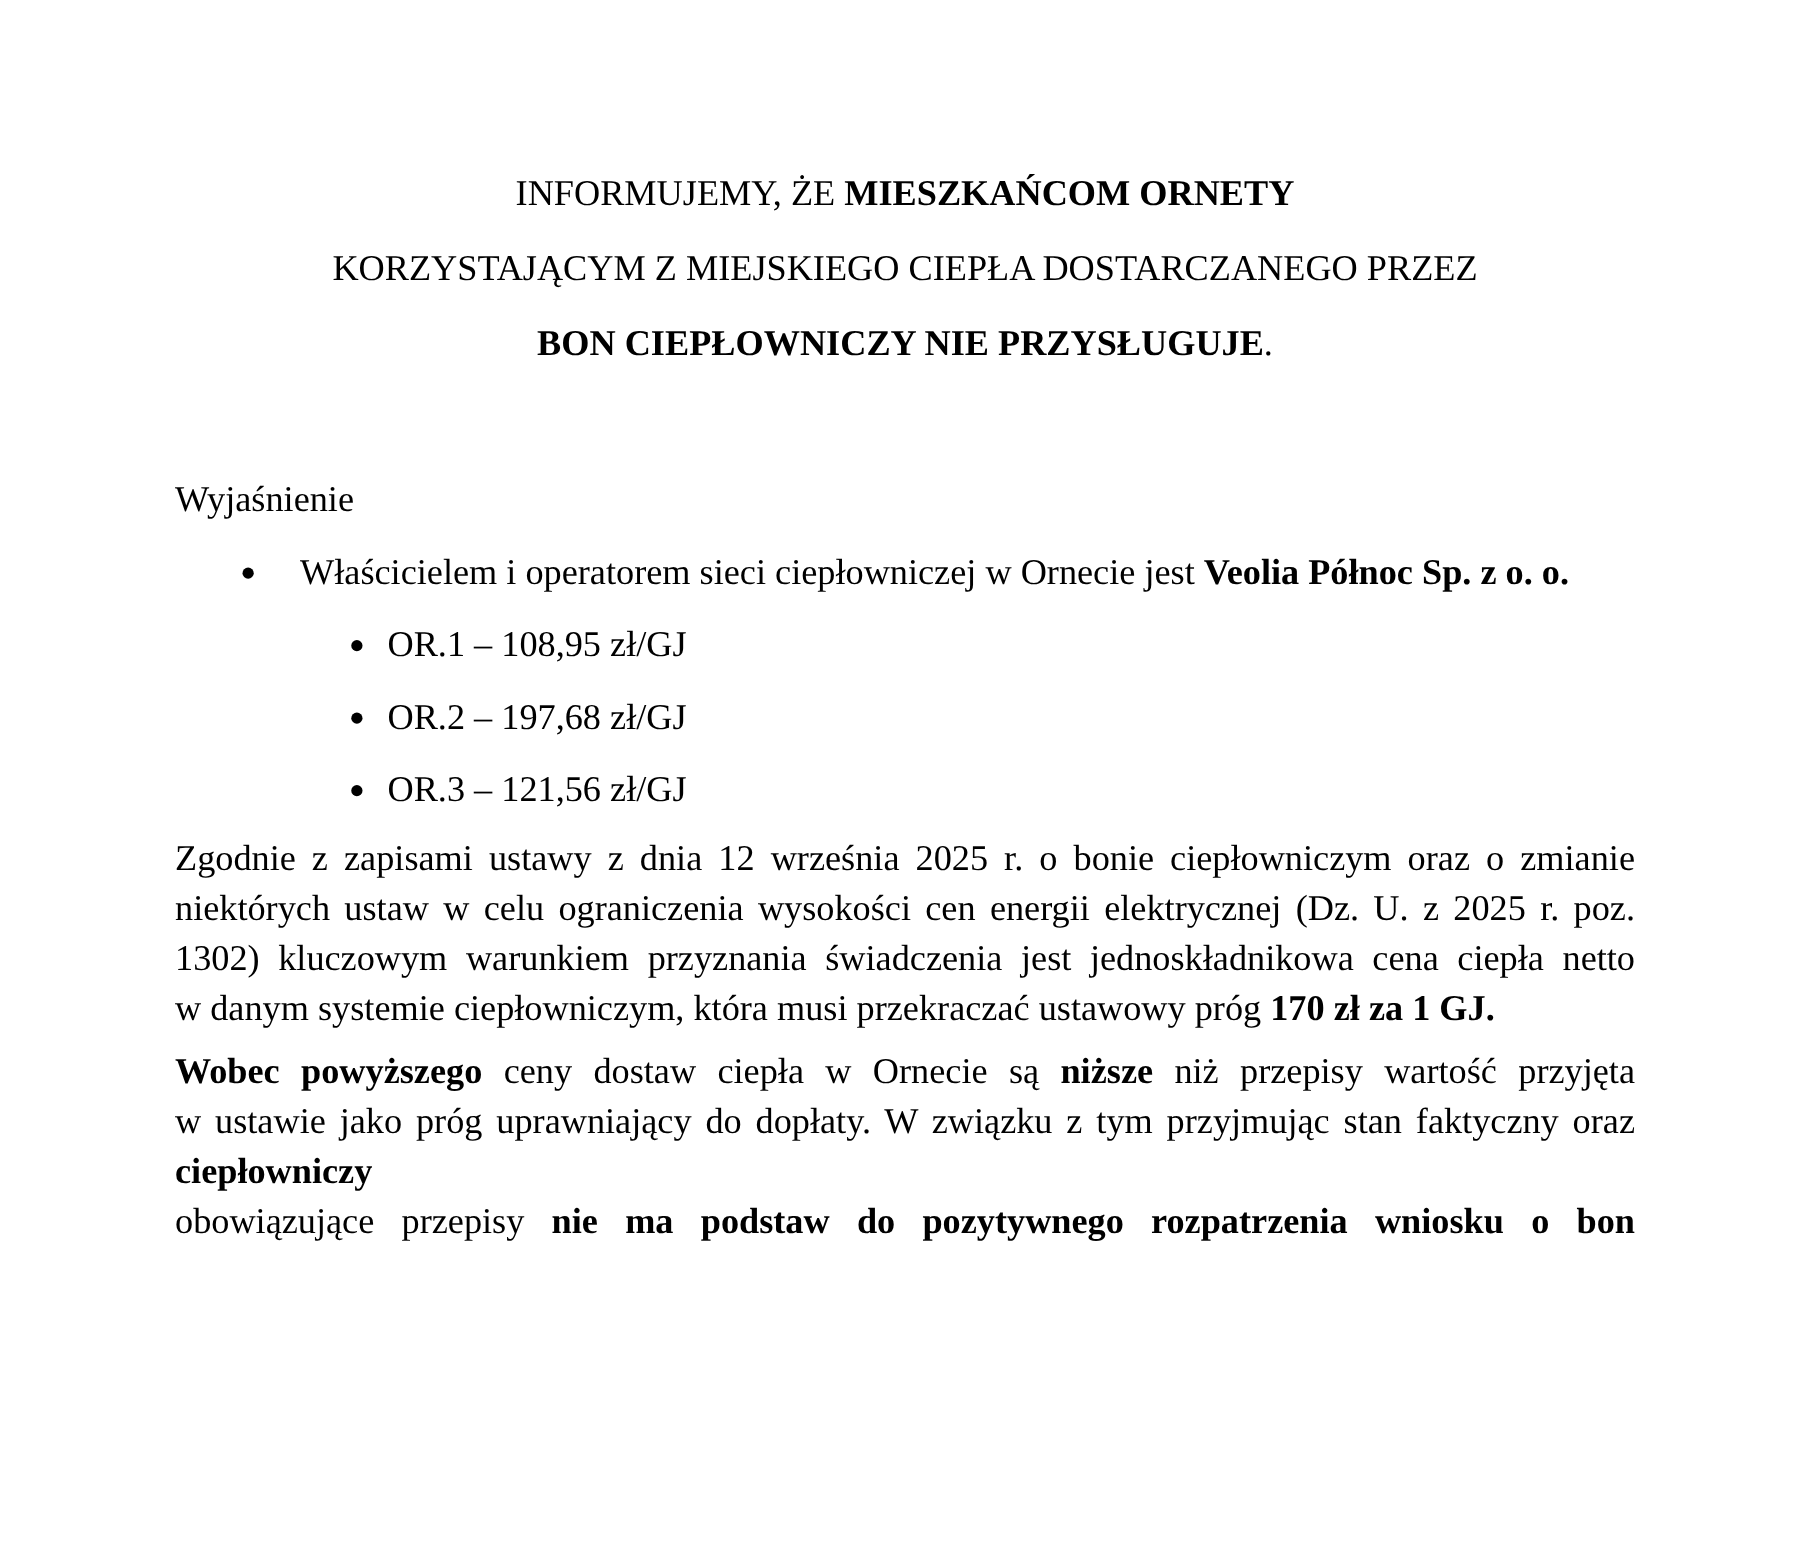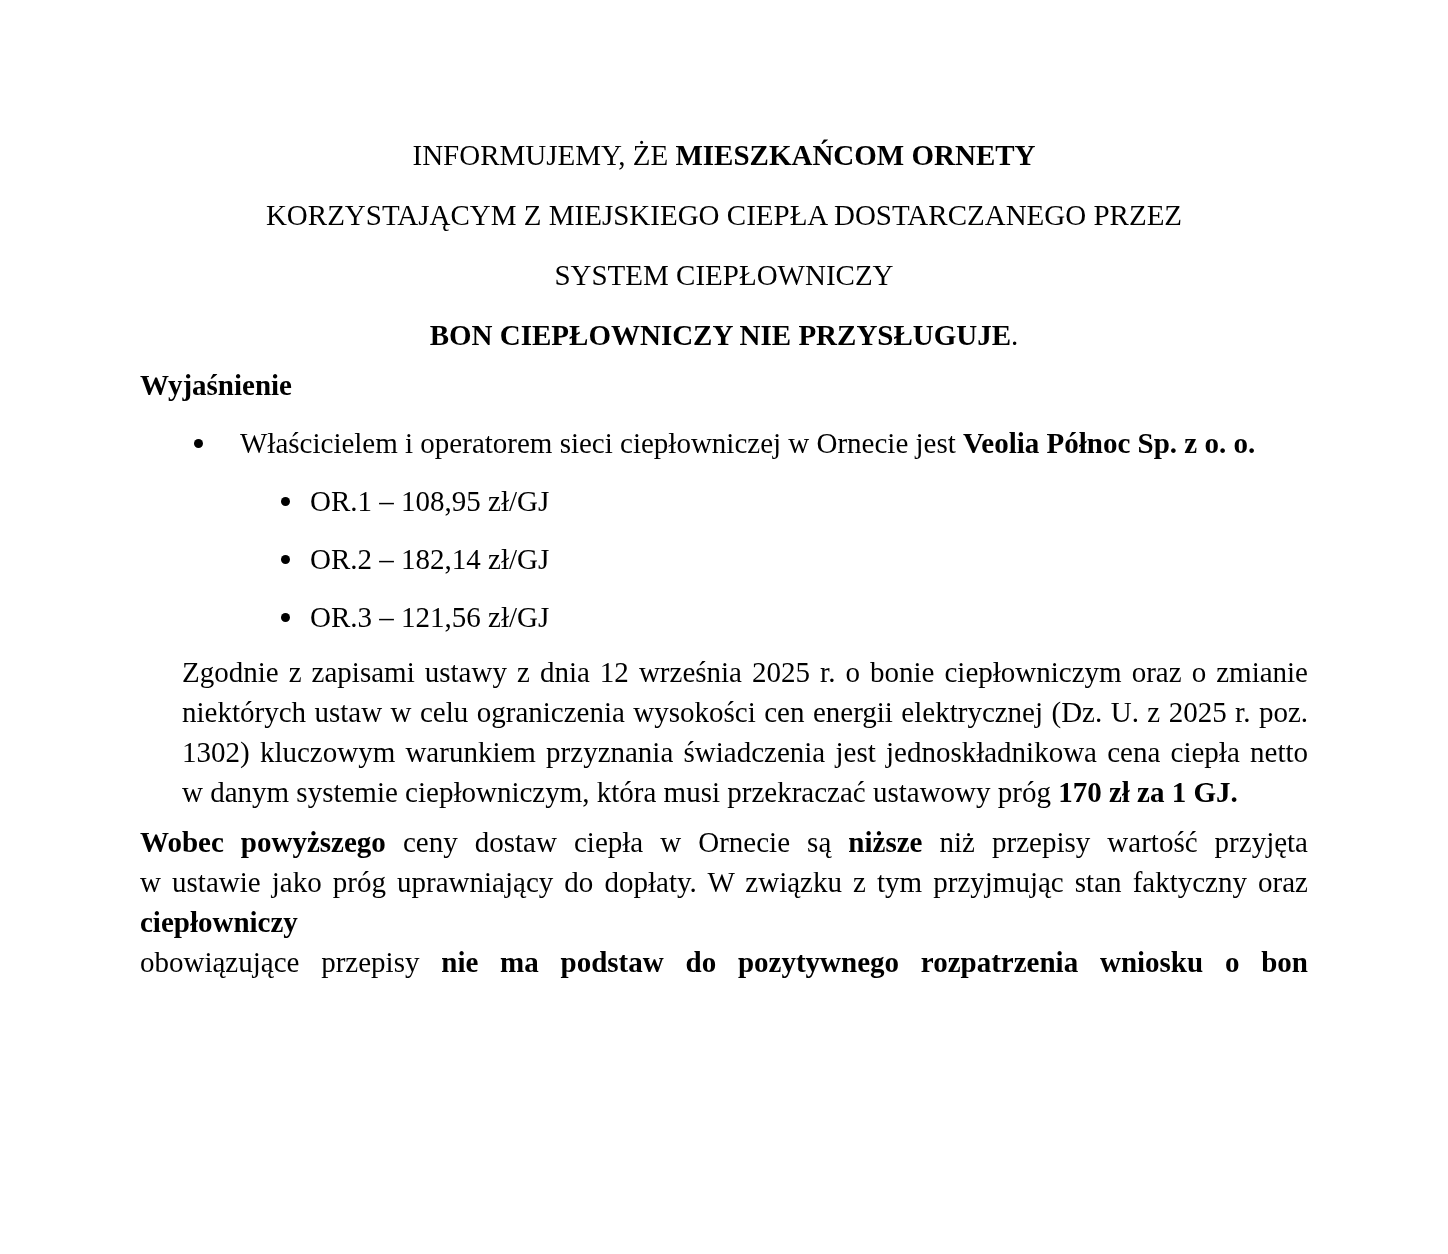--- a/index.html
+++ b/index.html
@@ -19,21 +19,22 @@
     background: #ffffff;
   }
   .b { font-weight: bold; }
 
   
   .title { text-align: center; line-height: 60px; }
   .t-line { white-space: nowrap; }
 
   
   .heading {
-    font-weight: bold;
+    margin-top: 75px;
+    font-weight: normal;
     line-height: 40px;
   }
 
   
   .list { margin-top: 0; }
   .li {
     position: relative;
     line-height: 40px;
     margin-top: 18px;
   }
@@ -46,21 +47,21 @@
     top: 16px;
   }
   .li.l1 { padding-left: 100px; }
   .li.l1::before { left: 54px; }
   .li.l2 { padding-left: 170px; }
   .li.l2::before { left: 141px; }
   .sublist { margin-top: 6px; }
 
   
   .para { }
-  .para-legal { margin-top: 15px; margin-left: 42px; }
+  .para-legal { margin-top: 15px; }
   .para-conclusion { margin-top: 10px; }
   .jline {
     line-height: 40px;
     text-align: justify;
     text-align-last: justify;
     word-spacing: -1px;
   }
   .jline.last {
     text-align-last: left;
     word-spacing: normal;
@@ -68,31 +69,30 @@
   }
 </style>
 </head>
 <body>
 
 <div class="page">
 
   <div class="title">
     <div class="t-line"><span>INFORMUJEMY, ŻE </span><span class="b">MIESZKAŃCOM ORNETY</span></div>
     <div class="t-line">KORZYSTAJĄCYM Z MIEJSKIEGO CIEPŁA DOSTARCZANEGO PRZEZ</div>
-    <div class="t-line">SYSTEM CIEPŁOWNICZY</div>
     <div class="t-line"><span class="b">BON CIEPŁOWNICZY NIE PRZYSŁUGUJE</span><span>.</span></div>
   </div>
 
   <div class="heading">Wyjaśnienie</div>
 
   <div class="list">
     <div class="li l1"><span>Właścicielem i operatorem sieci ciepłowniczej w Ornecie jest </span><span class="b">Veolia Północ Sp. z o. o.</span></div>
     <div class="sublist">
       <div class="li l2">OR.1 – 108,95 zł/GJ</div>
-      <div class="li l2">OR.2 – 182,14 zł/GJ</div>
+      <div class="li l2">OR.2 – 197,68 zł/GJ</div>
       <div class="li l2">OR.3 – 121,56 zł/GJ</div>
     </div>
   </div>
 
   <div class="para para-legal">
     <div class="jline">Zgodnie z zapisami ustawy z dnia 12 września 2025 r. o bonie ciepłowniczym oraz o zmianie</div>
     <div class="jline">niektórych ustaw w celu ograniczenia wysokości cen energii elektrycznej (Dz. U. z 2025 r. poz.</div>
     <div class="jline">1302) kluczowym warunkiem przyznania świadczenia jest jednoskładnikowa cena ciepła netto</div>
     <div class="jline last"><span>w danym systemie ciepłowniczym, która musi przekraczać ustawowy próg </span><span class="b">170 zł za 1 GJ.</span></div>
   </div>

